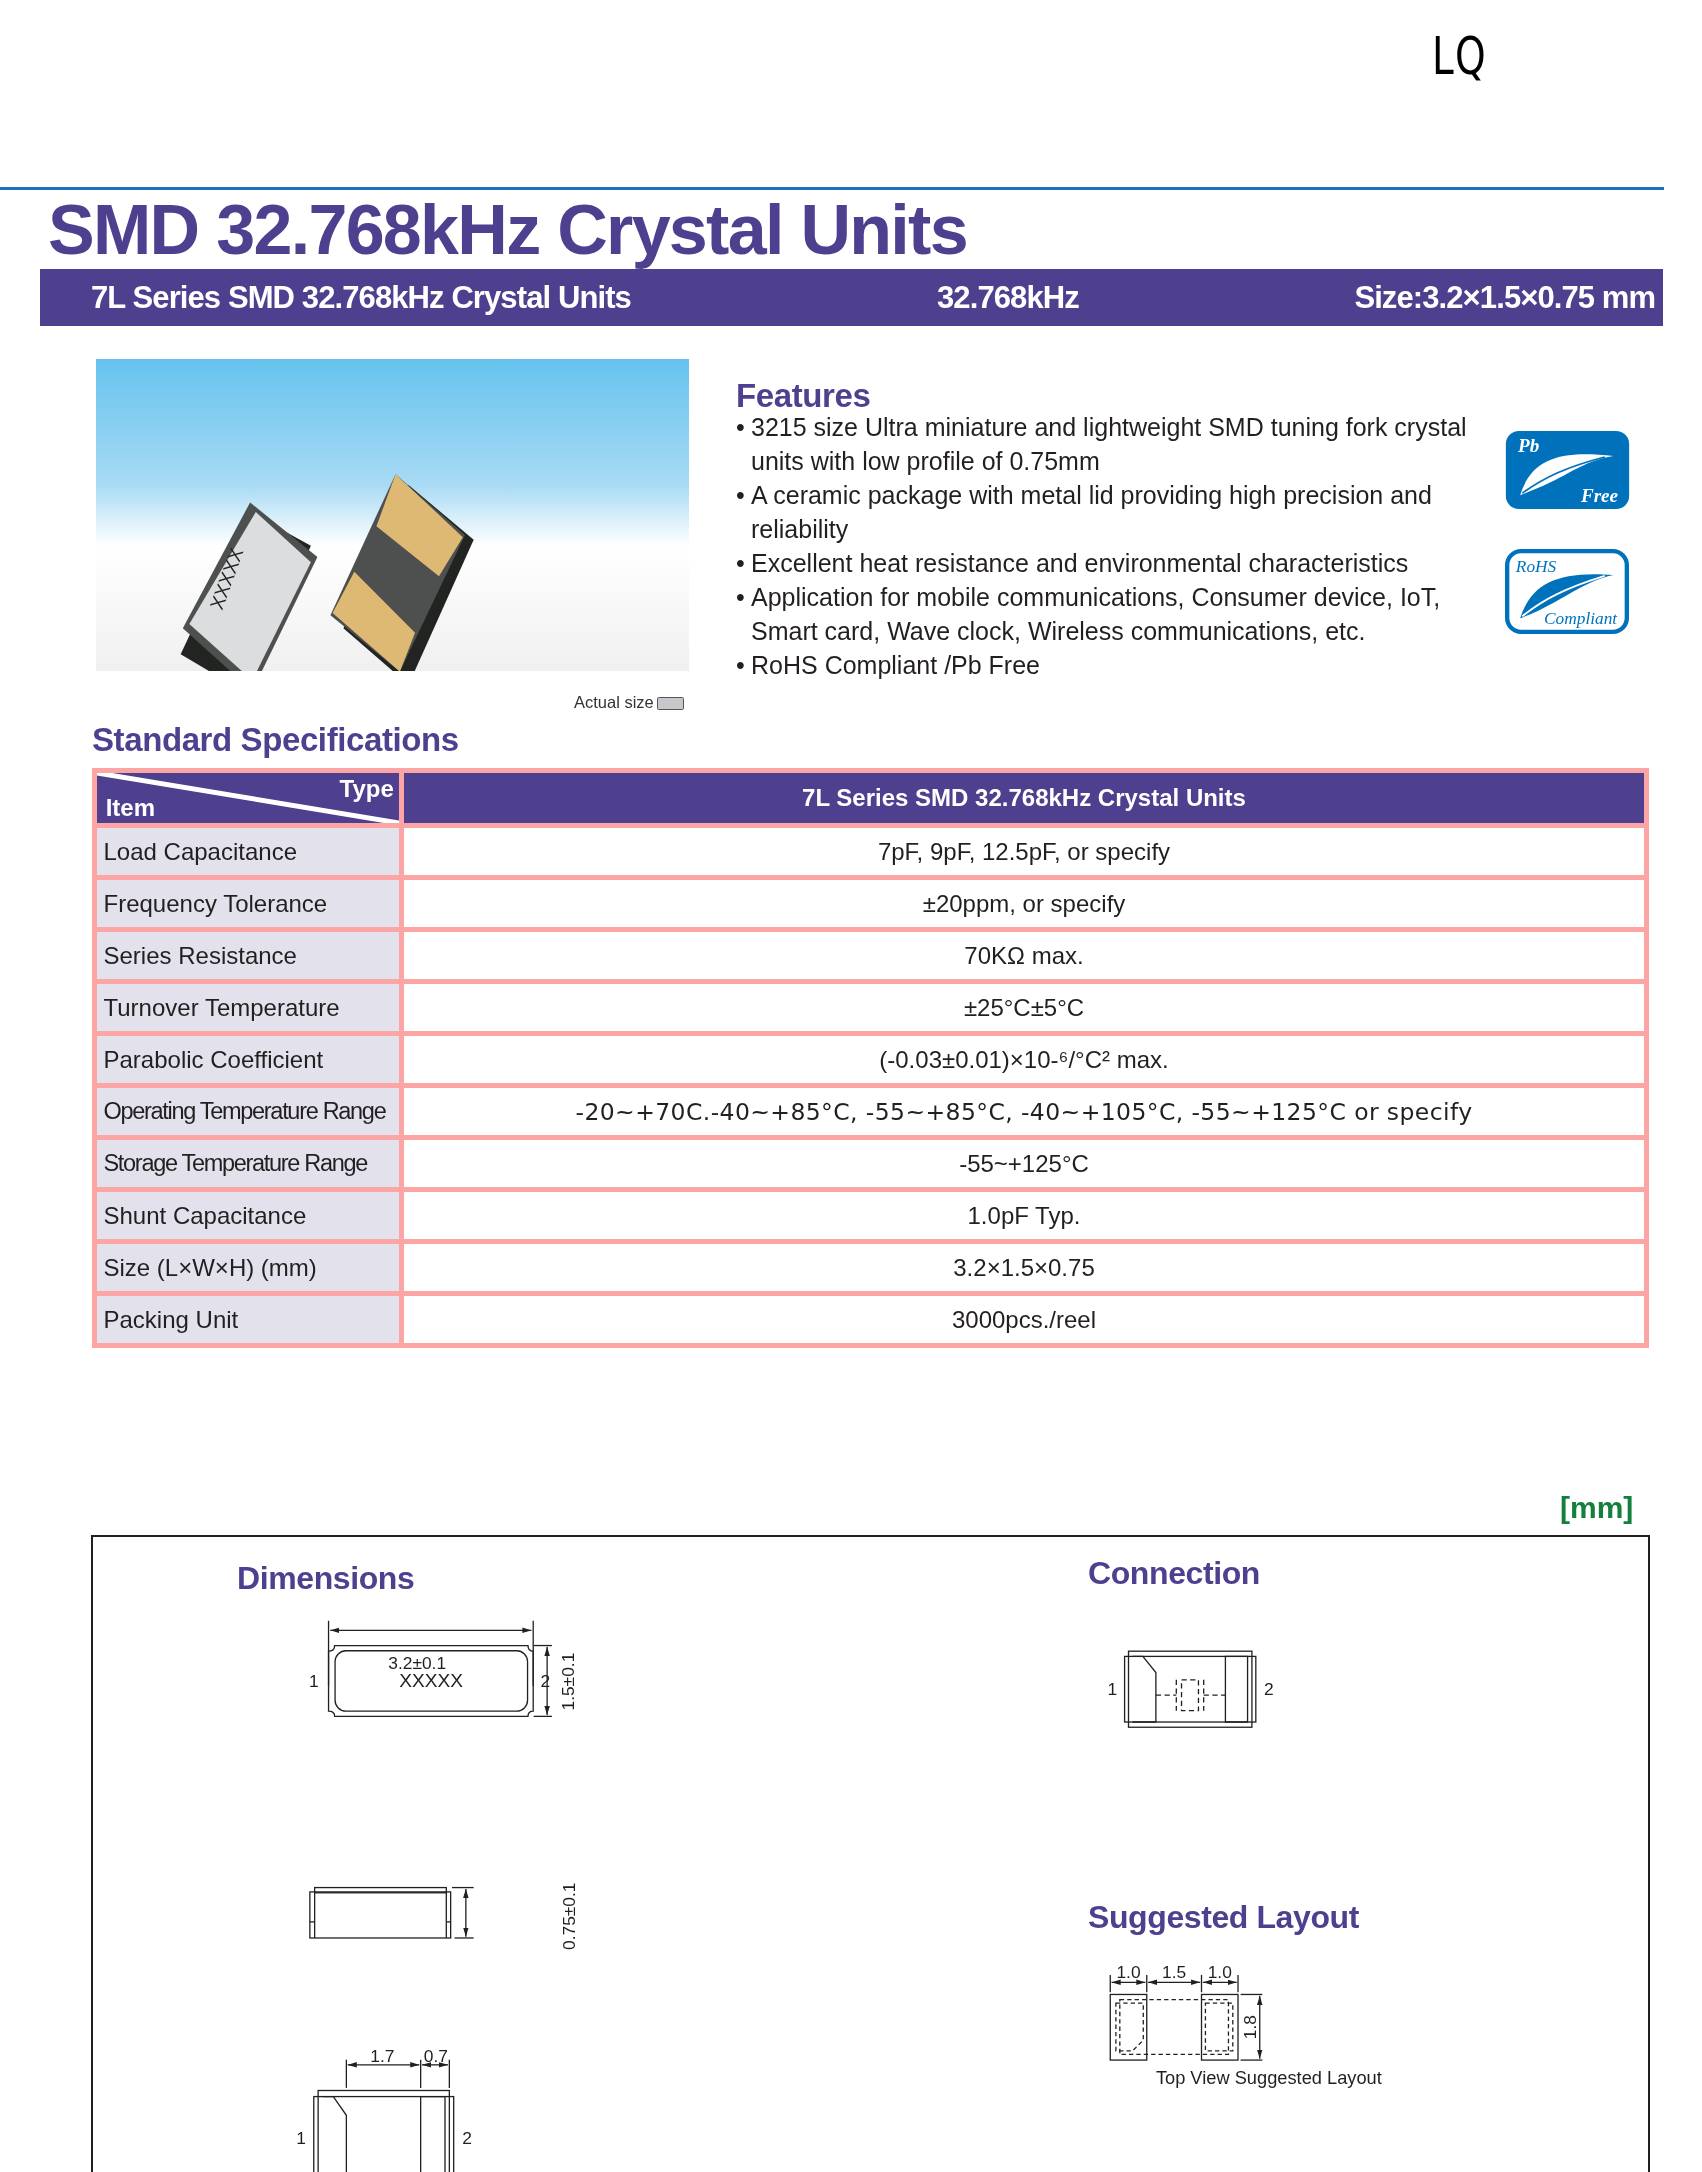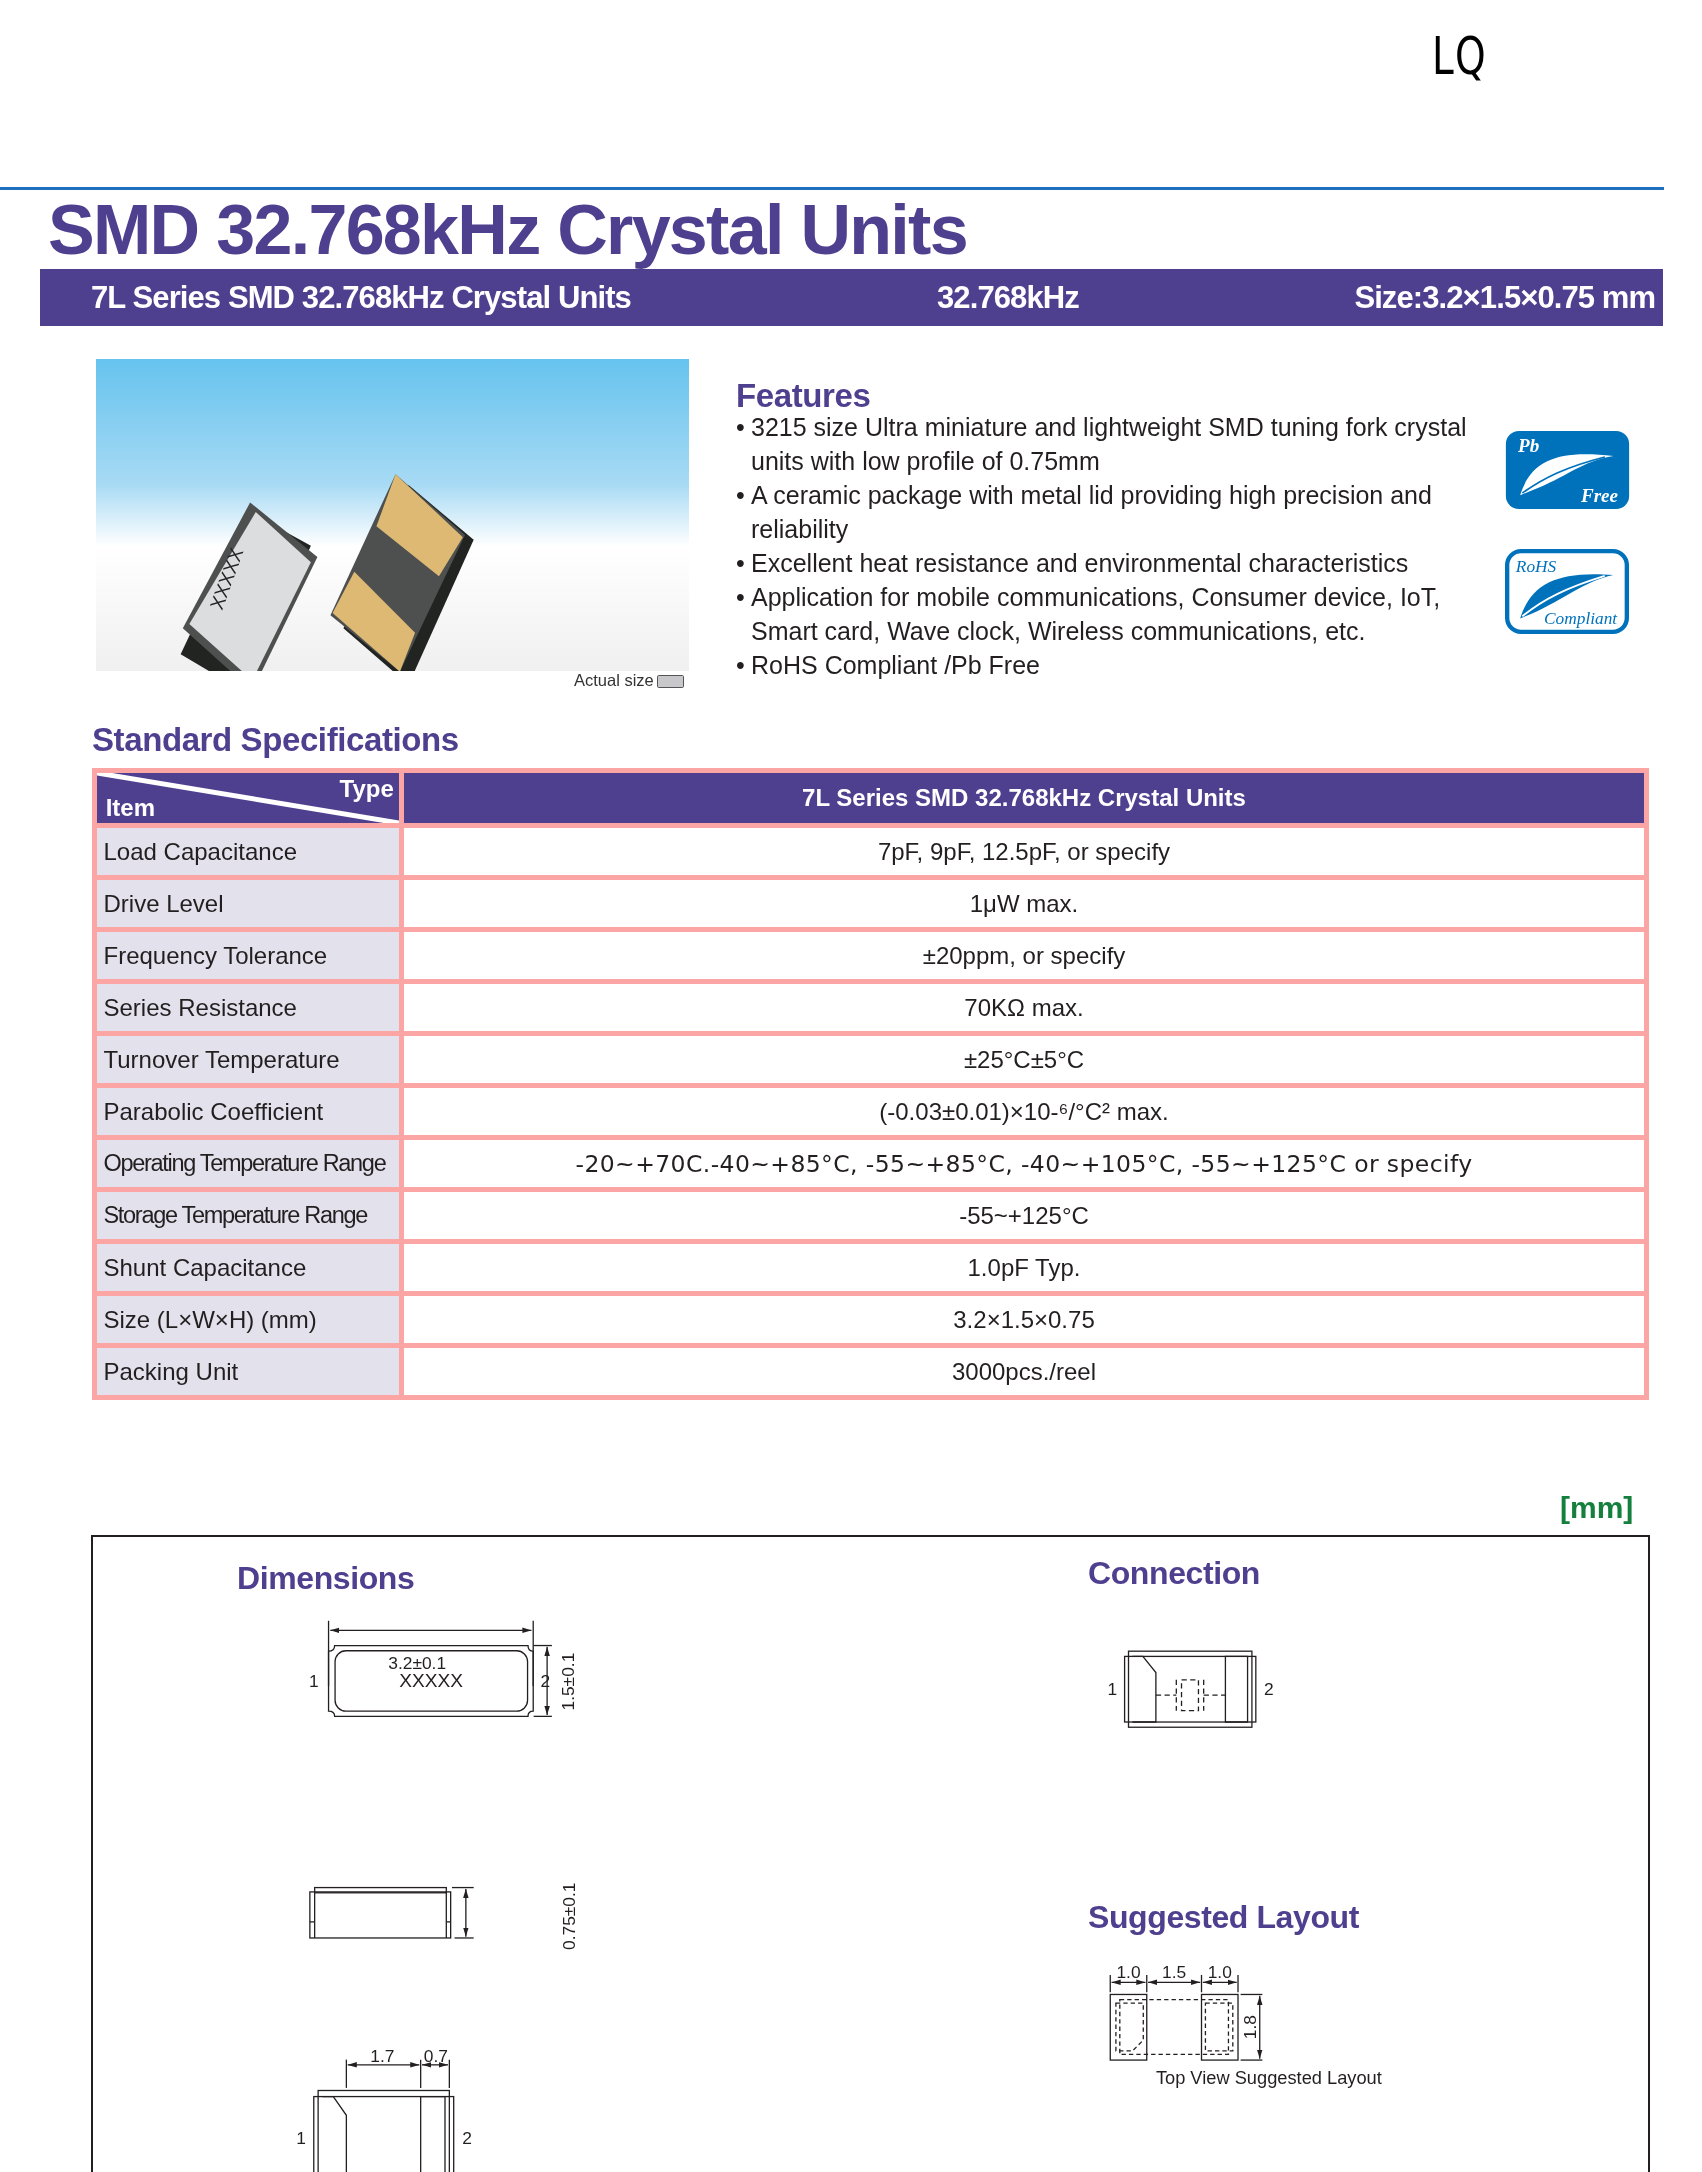--- a/index.html
+++ b/index.html
@@ -17,21 +17,21 @@
                 font-weight: 700; font-size: 31px; letter-spacing: -0.9px; }
   .series-bar span { position: absolute; top: 11.3px; white-space: nowrap; }
   .series-name { left: 51px; }
   .series-freq { left: 897px; }
   .series-size { right: 7.8px; }
 
   
   .photo { left: 96px; top: 359px; width: 593px; height: 312px; overflow: hidden;
            background: linear-gradient(to bottom, #66c3ee 0%, #a7daf4 40%, #ffffff 60%, #f0f0f0 100%); }
   .photo svg { width: 100%; height: 100%; }
-  .actual-size { left: 574px; top: 671px; font-size: 16.5px; color: #333; white-space: nowrap; }
+  .actual-size { left: 574px; top: 693px; font-size: 16.5px; color: #333; white-space: nowrap; }
   .actual-size-swatch { display: inline-block; width: 25px; height: 11.3px; border: 0.9px solid #555;
                         border-radius: 1.7px; background: #c8c8cc; vertical-align: middle; margin-left: 3.5px; }
 
   
   .features-title { left: 736px; top: 377px; font-size: 33px; font-weight: 700; color: #4f3f8f; letter-spacing: -0.4px; }
   .features-list { left: 736px; top: 410px; width: 760px; font-size: 25px; line-height: 34px;
                    margin: 0; padding: 0; list-style: none; color: #231f20; }
   .features-list li { padding-left: 15px; text-indent: -15px; }
   .features-list li::before { content: "\2022"; display: inline-block; width: 15px; text-indent: 0; }
 
@@ -139,24 +139,20 @@
         <span class="hdr-type">Type</span>
         <span class="hdr-item">Item</span>
       </th>
       <th>7L Series  SMD 32.768kHz Crystal Units</th>
     </tr>
   </thead>
   <tbody>
     <tr>
         <td class="item">Load Capacitance</td>
         <td class="val">7pF, 9pF, 12.5pF, or specify</td>
-      </tr>
-    <tr>
-        <td class="item">Drive Level</td>
-        <td class="val">1μW max.</td>
       </tr>
     <tr>
         <td class="item">Frequency Tolerance</td>
         <td class="val">±20ppm, or specify</td>
       </tr>
     <tr>
         <td class="item">Series Resistance</td>
         <td class="val">70KΩ max.</td>
       </tr>
     <tr>

